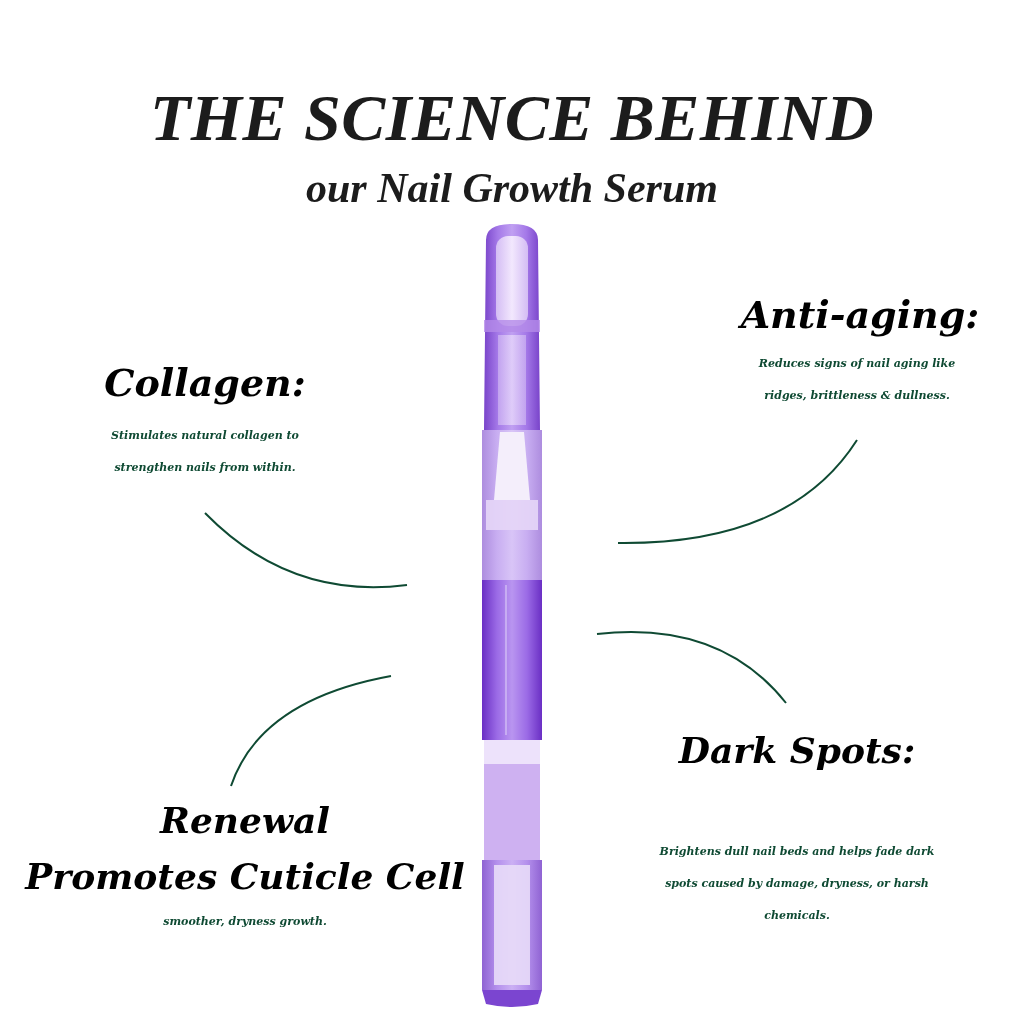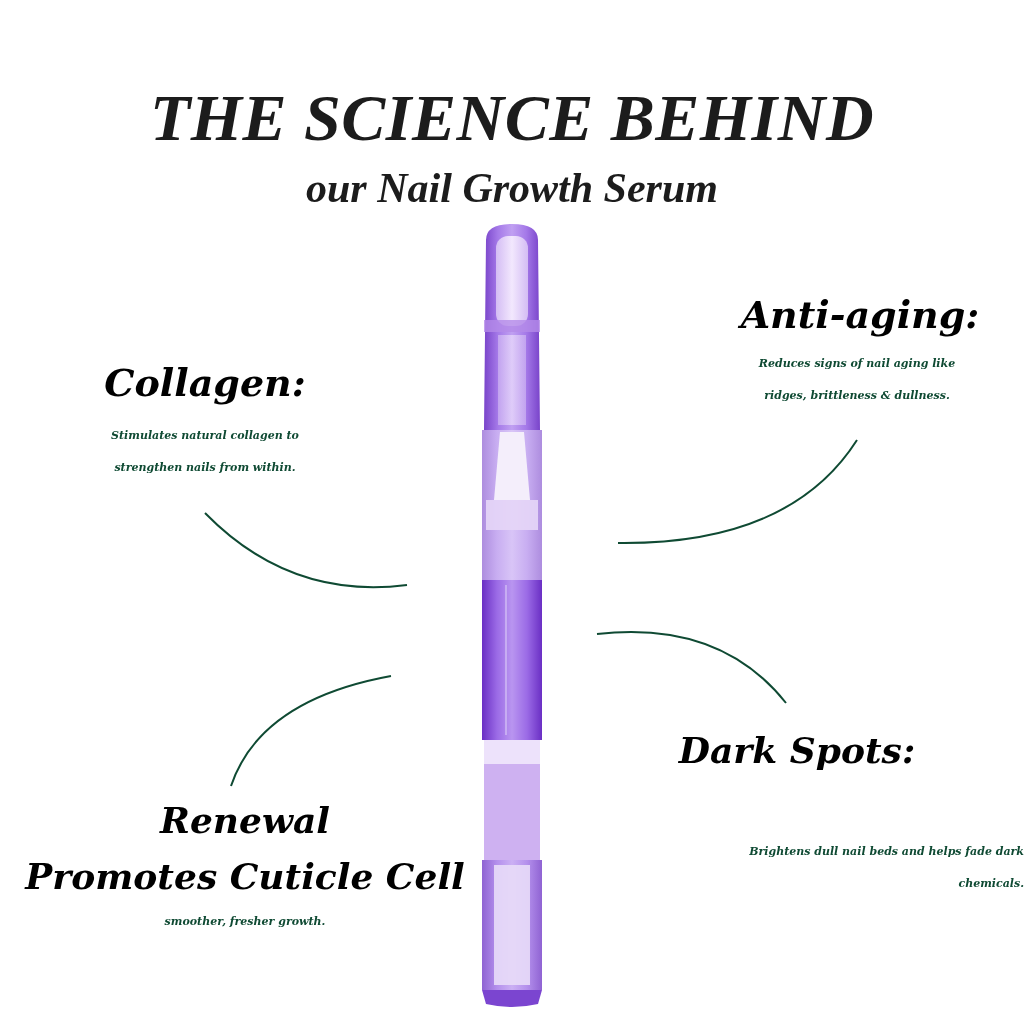--- a/index.html
+++ b/index.html
@@ -66,22 +66,23 @@
 <div class="desc" style="left:690px; width:334px; top:348px;">
   <div>Reduces signs of nail aging like</div>
   <div>ridges, brittleness &amp; dullness.</div>
 </div>
 
 <div class="heading" style="left:20px; width:450px; top:792px; font-size:36px; line-height:56px;">
   <div>Renewal</div>
   <div>Promotes Cuticle Cell</div>
 </div>
 <div class="desc" style="left:20px; width:450px; top:906px;">
-  <div>smoother, fresher growth.</div>
+  <div>smoother, dryness growth.</div>
 </div>
 
 <div class="heading" style="left:570px; width:454px; top:722px; font-size:36px; line-height:56px;">
   <div>Dark Spots:</div>
 </div>
-<div class="desc" style="left:570px; width:454px; top:836px;text-align:right;">
+<div class="desc" style="left:570px; width:454px; top:836px;">
   <div>Brightens dull nail beds and helps fade dark</div>
+  <div>spots caused by damage, dryness, or harsh</div>
   <div>chemicals.</div>
 </div>
 
 </body></html>

